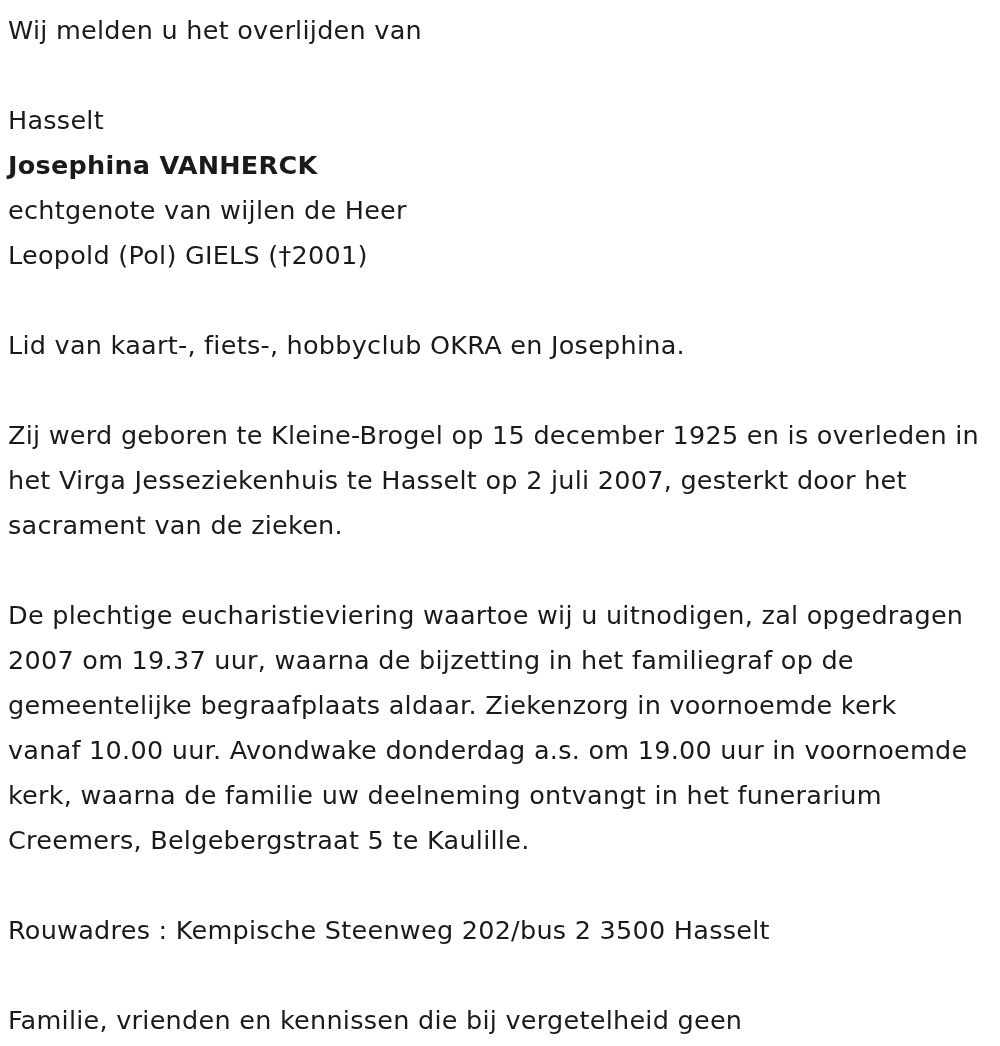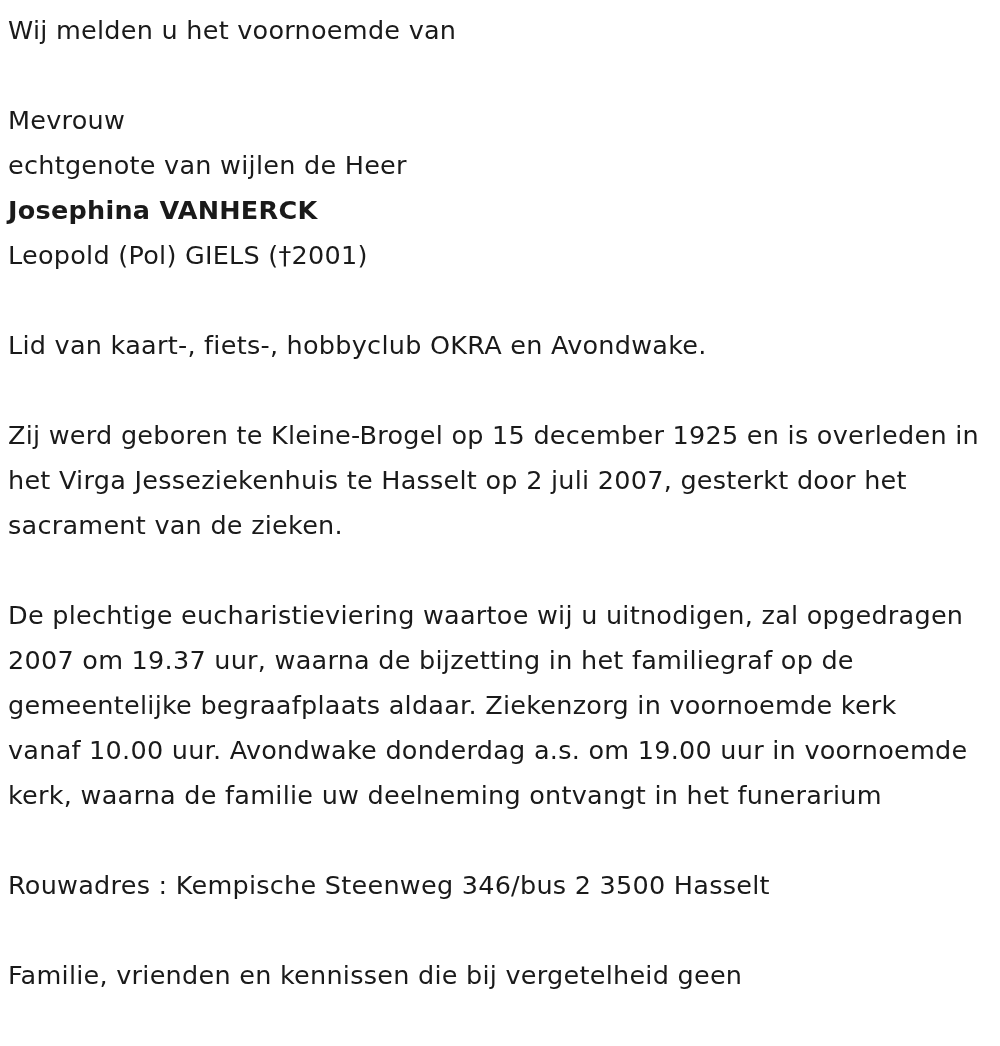--- a/index.html
+++ b/index.html
@@ -44,60 +44,61 @@
   .para .line {
     display: block;
   }
 </style>
 </head>
 <body style="background: rgb(255, 255, 255); color: rgb(26, 26, 26);">
 
 <div id="notice" style="background: rgb(255, 255, 255);">
 
   <div class="block">
-    <div class="line">Wij melden u het voornoemde van</div>
+    <div class="line">Wij melden u het overlijden van</div>
   </div>
 
   <div class="gap-line">&nbsp;</div>
 
   <div class="block">
-    <div class="line">Mevrouw</div>
+    <div class="line">Hasselt</div>
+    <div class="line bold">Josephina VANHERCK</div>
     <div class="line">echtgenote van wijlen de Heer</div>
-    <div class="line bold">Josephina VANHERCK</div>
     <div class="line">Leopold (Pol) GIELS (†2001)</div>
   </div>
 
   <div class="gap-line">&nbsp;</div>
 
   <div class="block">
-    <div class="line">Lid van kaart-, fiets-, hobbyclub OKRA en Avondwake.</div>
+    <div class="line">Lid van kaart-, fiets-, hobbyclub OKRA en Josephina.</div>
   </div>
 
   <div class="gap-line">&nbsp;</div>
 
   <div class="block para">
     <span class="line">Zij werd geboren te Kleine-Brogel op 15 december 1925 en is overleden in</span>
     <span class="line">het Virga Jesseziekenhuis te Hasselt op 2 juli 2007, gesterkt door het</span>
     <span class="line">sacrament van de zieken.</span>
   </div>
 
   <div class="gap-line">&nbsp;</div>
 
   <div class="block para">
     <span class="line">De plechtige eucharistieviering waartoe wij u uitnodigen, zal opgedragen</span>
     <span class="line">2007 om 19.37 uur, waarna de bijzetting in het familiegraf op de</span>
     <span class="line">gemeentelijke begraafplaats aldaar. Ziekenzorg in voornoemde kerk</span>
     <span class="line">vanaf 10.00 uur. Avondwake donderdag a.s. om 19.00 uur in voornoemde</span>
     <span class="line">kerk, waarna de familie uw deelneming ontvangt in het funerarium</span>
+    <span class="line">Creemers, Belgebergstraat 5 te Kaulille.</span>
   </div>
 
   <div class="gap-line">&nbsp;</div>
 
   <div class="block">
-    <div class="line">Rouwadres : Kempische Steenweg 346/bus 2 3500 Hasselt</div>
+    <div class="line">Rouwadres : Kempische Steenweg 202/bus 2 3500 Hasselt</div>
   </div>
 
   <div class="gap-line">&nbsp;</div>
 
   <div class="block para">
     <span class="line">Familie, vrienden en kennissen die bij vergetelheid geen</span>
 
   </div>
 
 </div>

